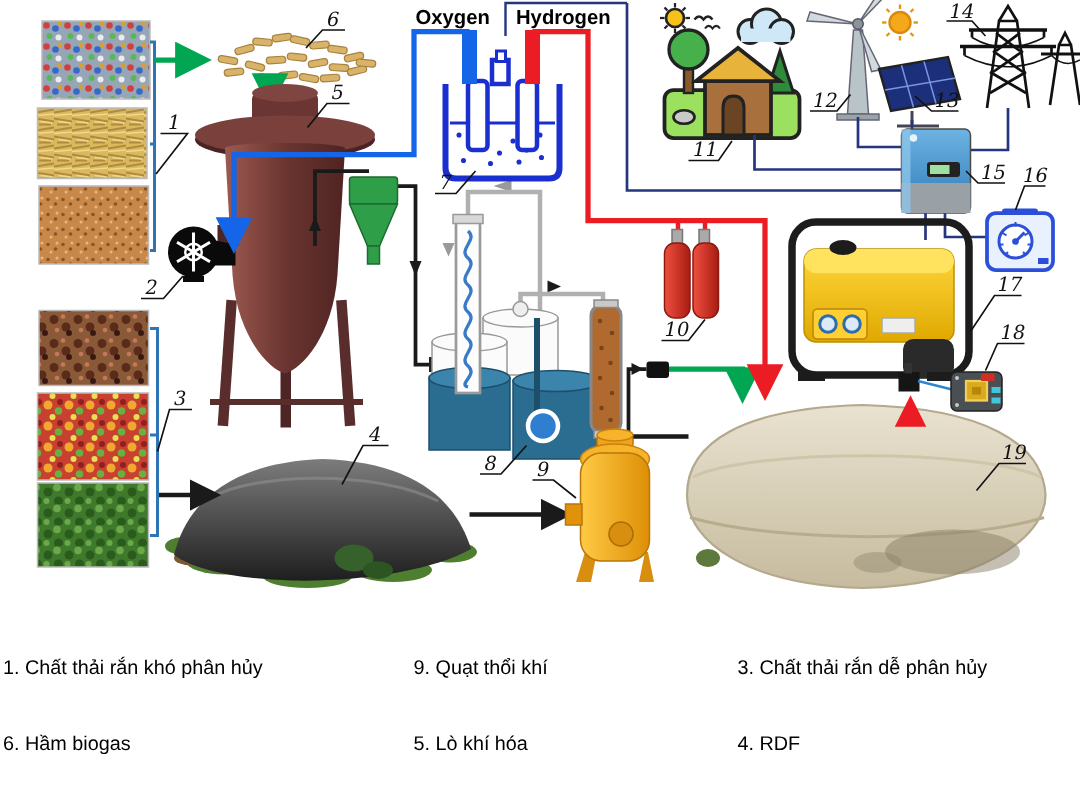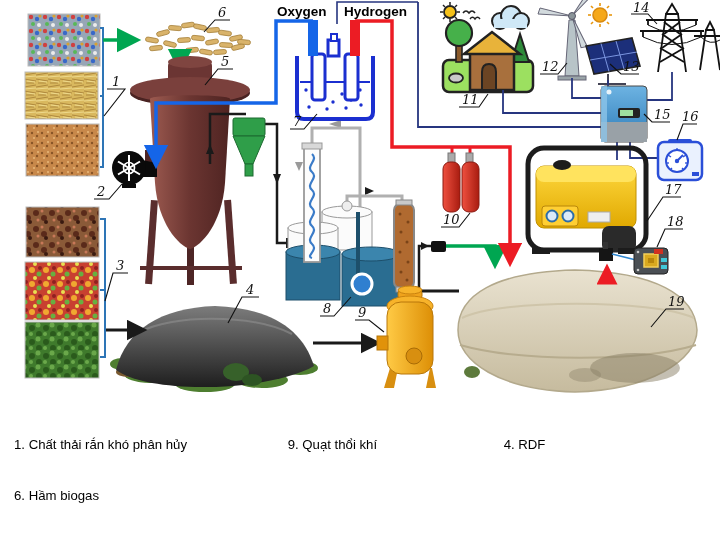--- a/index.html
+++ b/index.html
@@ -2,21 +2,21 @@
 <html><head>
 <meta charset="utf-8">
 <style>
   html,body{margin:0;padding:0;background:#fff;}
   .stage{position:relative;width:720px;height:534px;background:#fff;overflow:hidden;
          font-family:"Liberation Sans",sans-serif;}
   svg text.gas-label{font:600 13.5px "Liberation Sans",sans-serif;fill:#000;}
   svg text.callout{font:italic 13px "DejaVu Serif",serif;fill:#111;}
   .lcol{position:absolute;top:401px;color:#000;white-space:pre;
         font:13.2px/17.3px "Liberation Sans",sans-serif;}
-  .lcol div{height:17.3px;margin-left:12px;}
+  .lcol div{height:17.3px;}
 </style>
 </head>
 <body>
 
 <div class="stage">
 
 <svg width="720" height="400" viewBox="0 0 720 400">
   <defs>
     <marker id="mB" markerWidth="8" markerHeight="8" refX="5.5" refY="3.5" orient="auto">
           <path d="M0,0L7,3.5L0,7Z" fill="#1a1a1a"></path>
@@ -517,26 +517,28 @@
   <div class="lcol" style="left:2px">
     <div>1. Chất thải rắn khó phân hủy</div>
     <div>6. Hầm biogas</div>
     
     
     
     
   </div>
   <div class="lcol" style="left:272px">
     <div> 9. Quạt thổi khí</div>
+    <div> 5. Lò khí hóa</div>
     
     
     
     
   </div>
   <div class="lcol" style="left:488px">
+    <div> 3. Chất thải rắn dễ phân hủy</div>
     <div> 4. RDF</div>
     
     
     
     
     
   </div>
 </div>
 
 </div>

